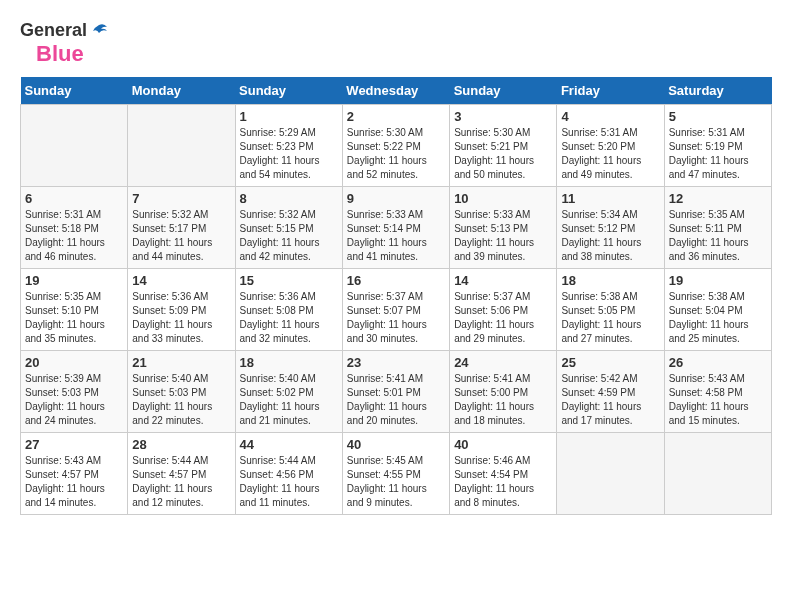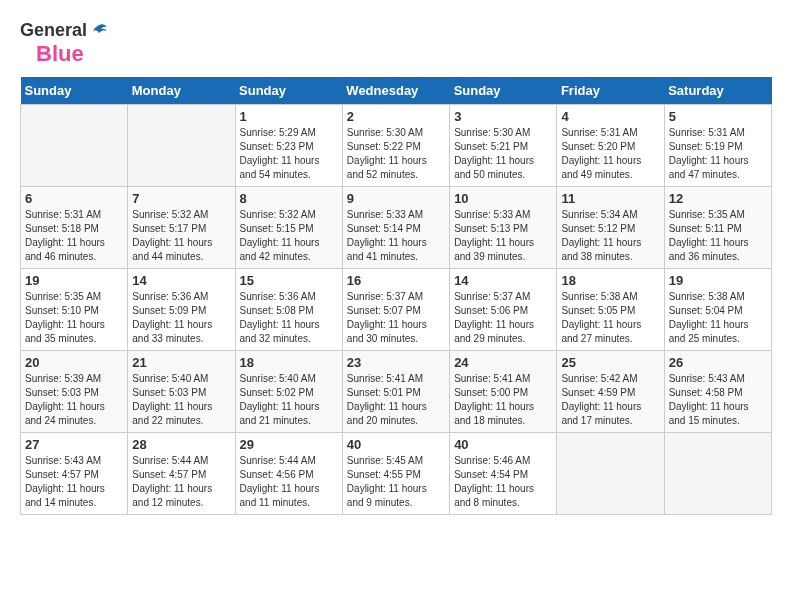--- a/index.html
+++ b/index.html
@@ -227,21 +227,21 @@
       <tr>
         <td>
           <span class="day-number">27</span>
           <div class="day-info">Sunrise: 5:43 AM<br>Sunset: 4:57 PM<br>Daylight: 11 hours and 14 minutes.</div>
         </td>
         <td>
           <span class="day-number">28</span>
           <div class="day-info">Sunrise: 5:44 AM<br>Sunset: 4:57 PM<br>Daylight: 11 hours and 12 minutes.</div>
         </td>
         <td>
-          <span class="day-number">29</span>
+          <span class="day-number">44</span>
           <div class="day-info">Sunrise: 5:44 AM<br>Sunset: 4:56 PM<br>Daylight: 11 hours and 11 minutes.</div>
         </td>
         <td>
           <span class="day-number">40</span>
           <div class="day-info">Sunrise: 5:45 AM<br>Sunset: 4:55 PM<br>Daylight: 11 hours and 9 minutes.</div>
         </td>
         <td>
           <span class="day-number">40</span>
           <div class="day-info">Sunrise: 5:46 AM<br>Sunset: 4:54 PM<br>Daylight: 11 hours and 8 minutes.</div>
         </td>

